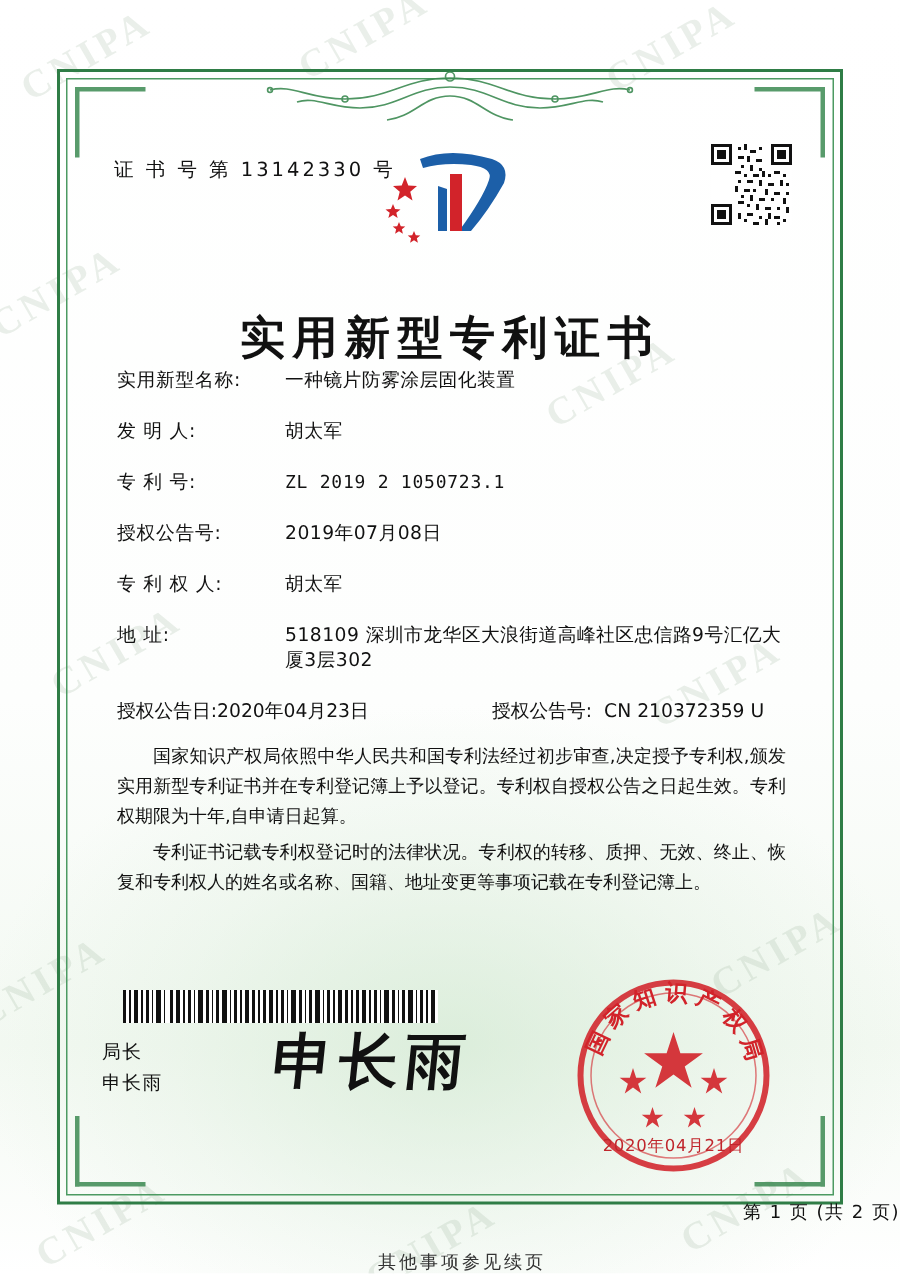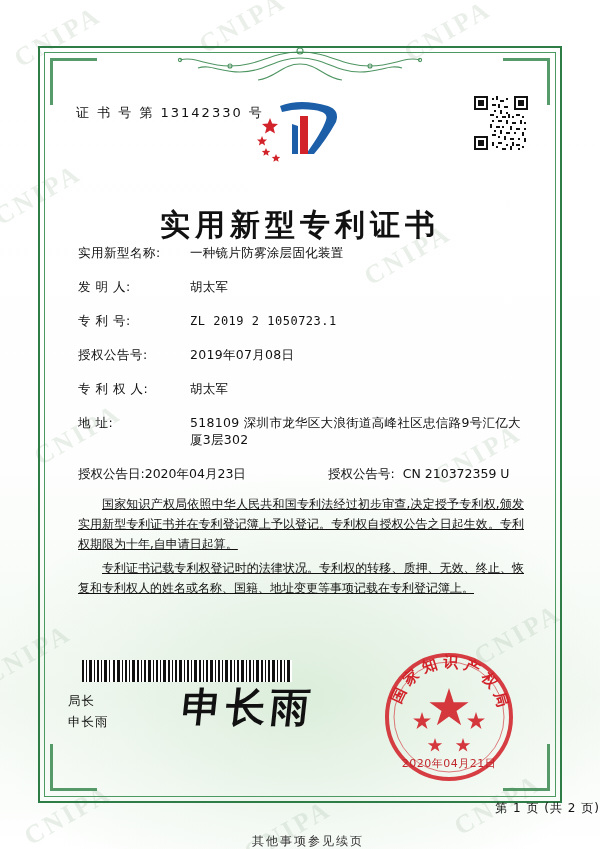--- a/index.html
+++ b/index.html
@@ -161,21 +161,20 @@
     left: 78px; top: 494px;
     width: 446px;
     font-size: 12px;
     line-height: 20px;
     color: #111;
     text-align: justify;
   }
   .paras p {
     margin: 0 0 4px 0;
     text-indent: 24px;
-    text-decoration: underline;
   }
 
   
   .barcode {
     position: absolute;
     left: 82px; top: 660px;
     width: 210px; height: 22px;
   }
 
   

